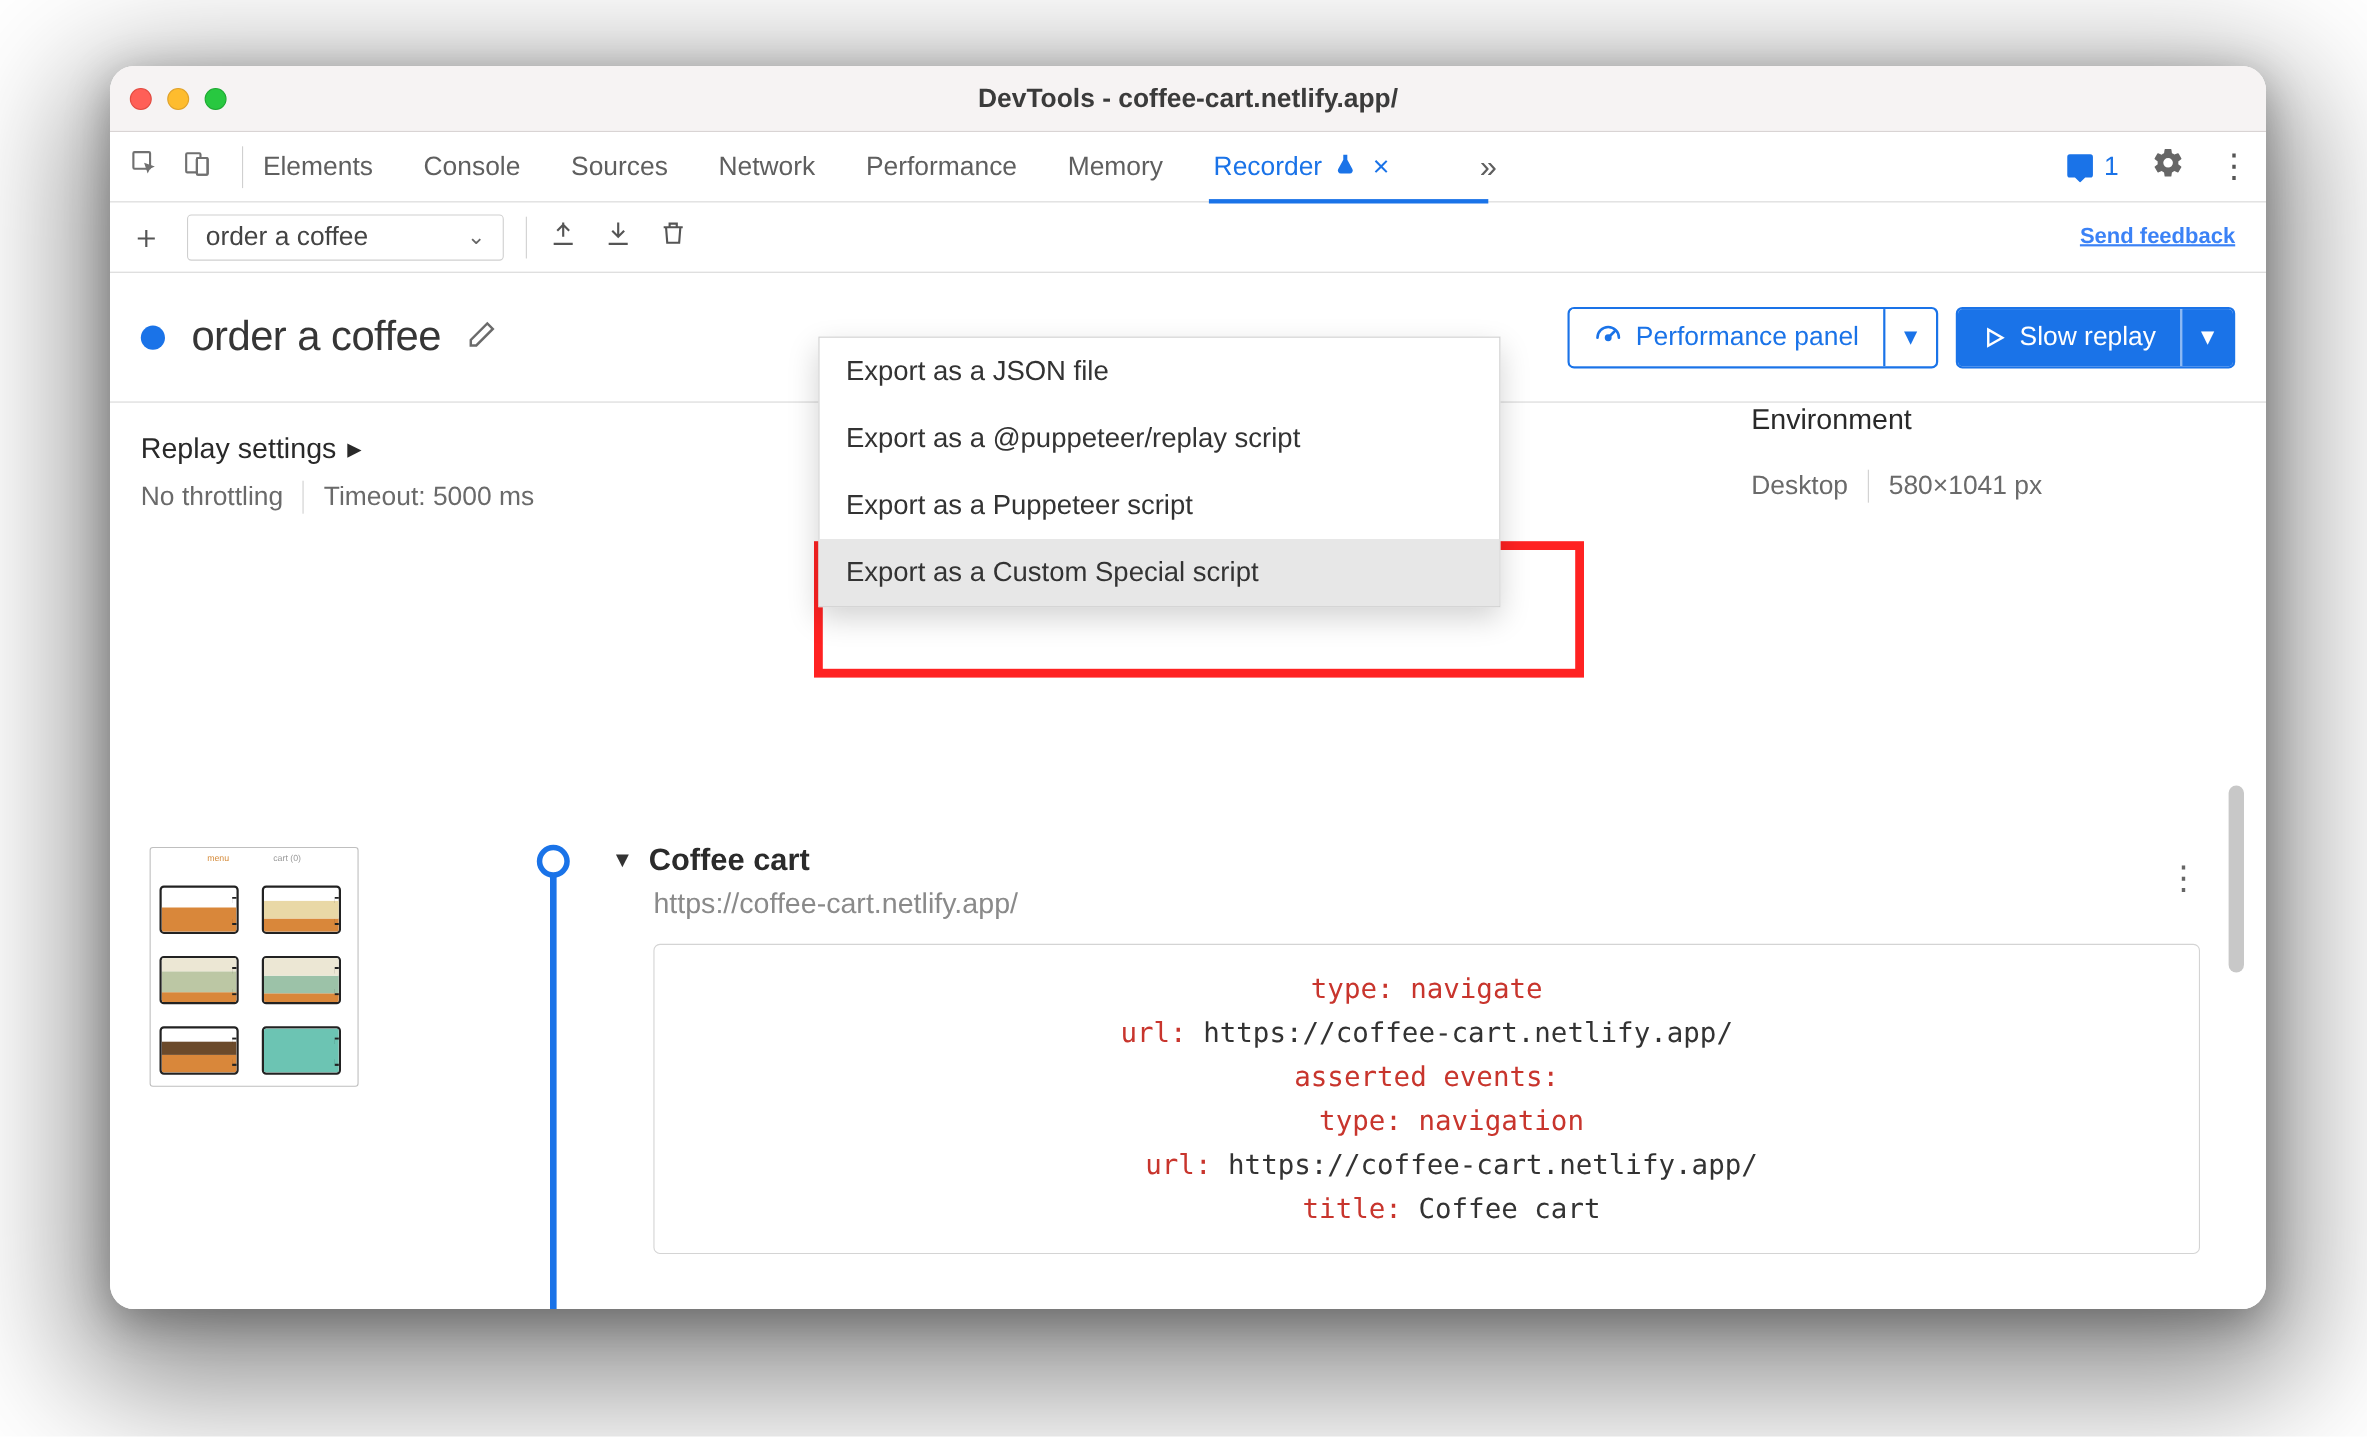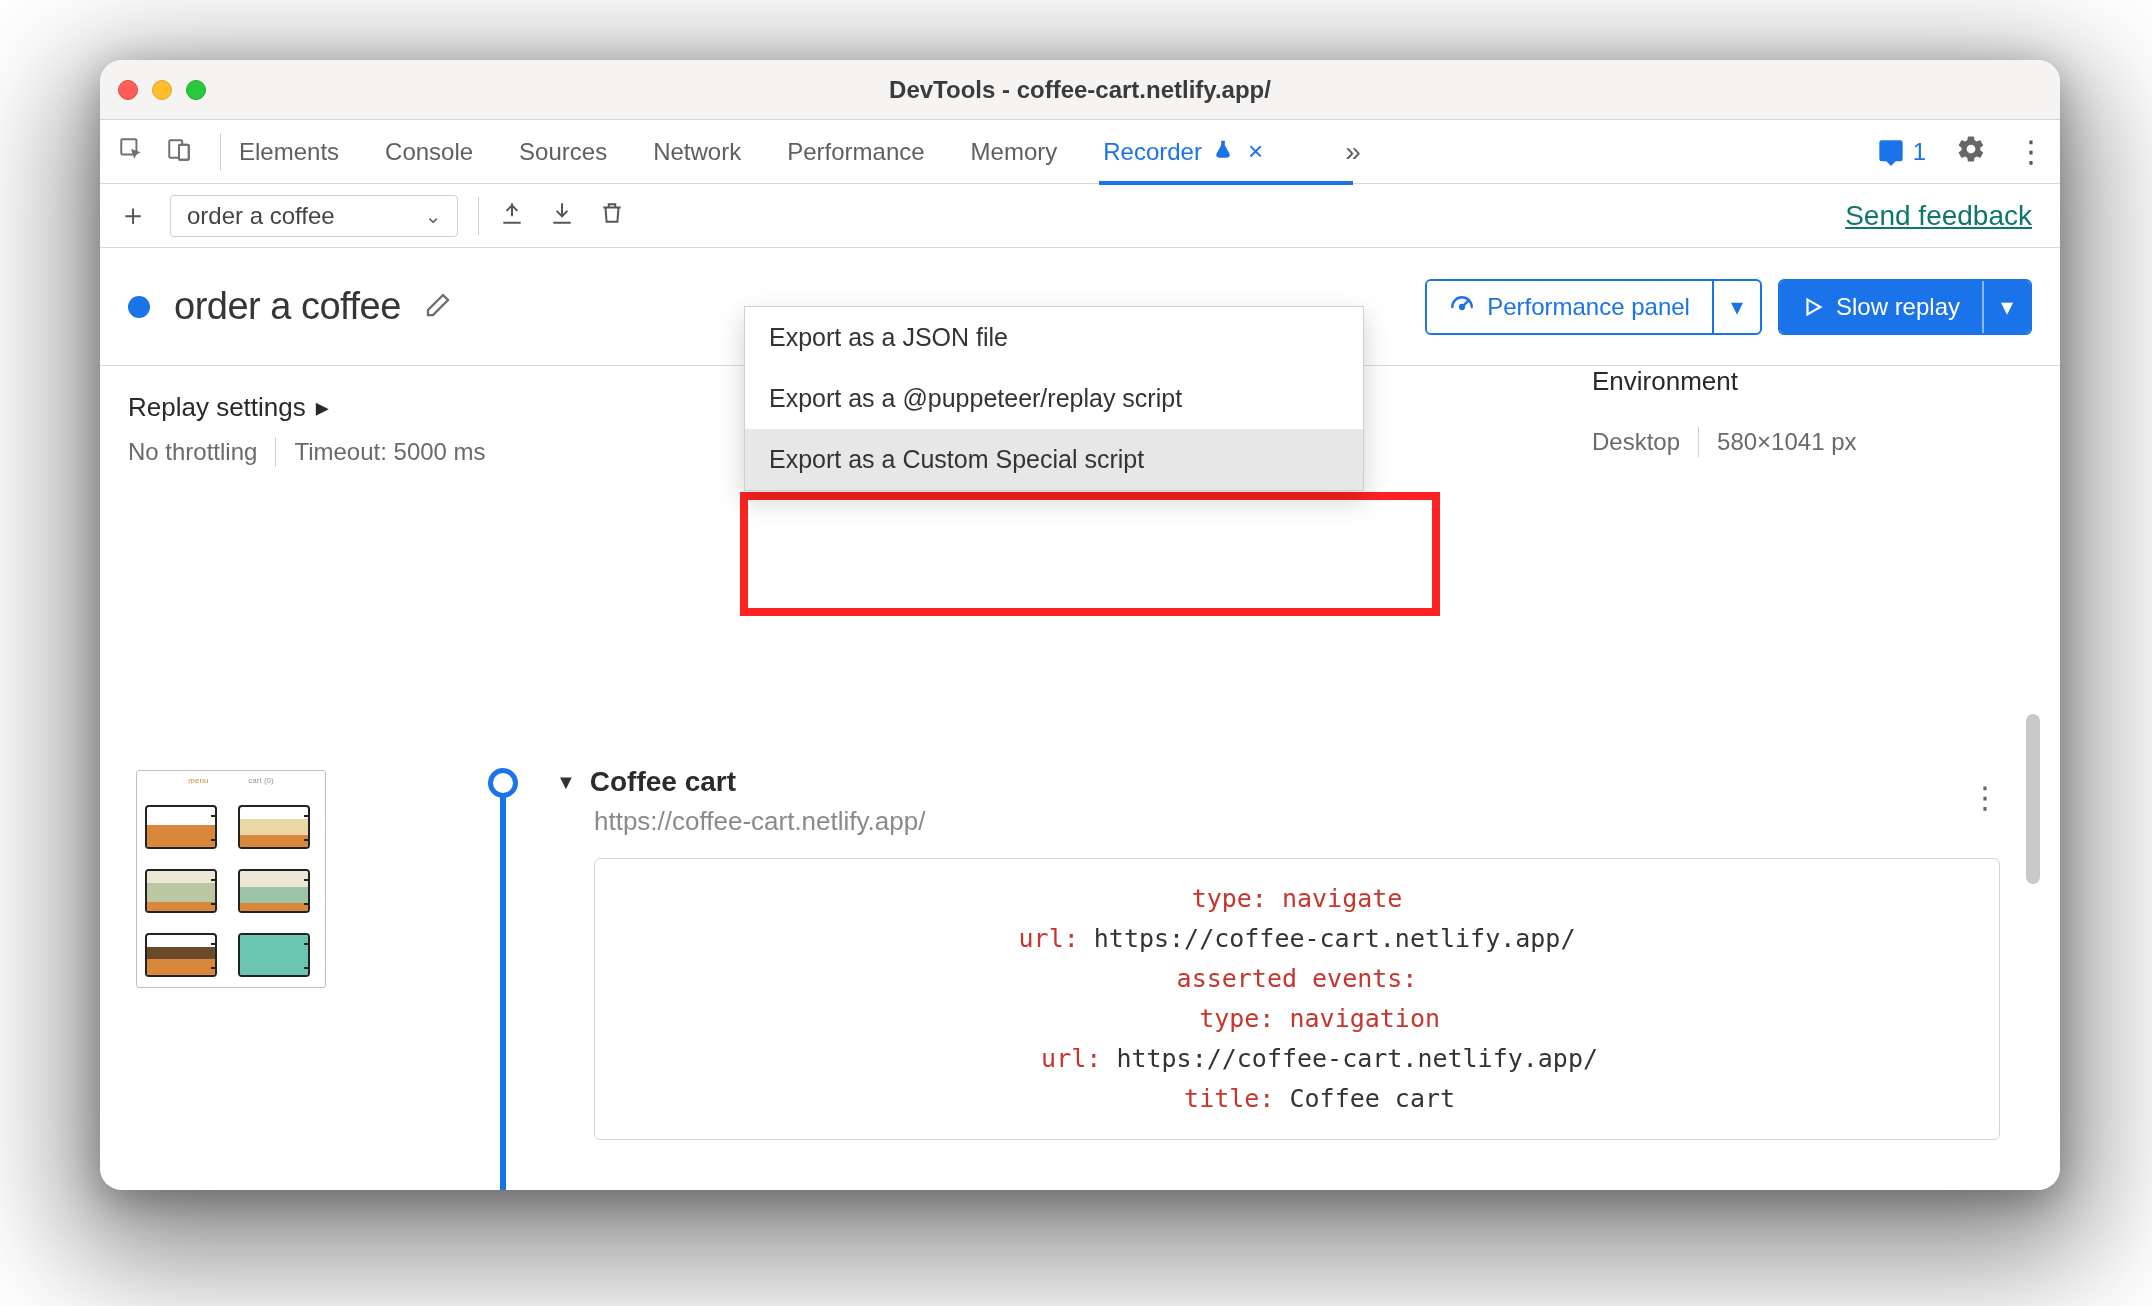--- a/index.html
+++ b/index.html
@@ -34,21 +34,21 @@
   .issues svg { display: block; }
   .gear, .kebab { color: #555; }
 
   
   .recbar { height: 64px; border-bottom: 1px solid #d8d8d8; display: flex; align-items: center; padding: 0 28px 0 18px; font-size: 24px; color: #444; }
   .plus { font-size: 30px; font-weight: 300; color: #555; margin-right: 22px; }
   .recselect { display: flex; align-items: center; gap: 90px; border: 1px solid #cfcfcf; border-radius: 4px; padding: 6px 16px; height: 42px; }
   .chev { font-size: 20px; color: #666; }
   .recbar .vsep { width: 1px; height: 38px; background: #d0d0d0; margin: 0 20px; }
   .tico { color: #555; margin-right: 24px; }
-  .feedback { margin-left: auto; text-decoration: underline; color: #0f766e; font-size: 28px; }
+  .feedback { margin-left: auto; text-decoration: underline; color: #3b82f6; font-size: 20px; font-weight: bold; }
 
   
   .titlepanel { height: 118px; border-bottom: 1px solid #d8d8d8; display: flex; align-items: center; padding: 0 28px; position: relative; }
   .bluedot { width: 22px; height: 22px; border-radius: 50%; background: #1a73e8; margin-right: 24px; }
   .rectitle { font-size: 38px; color: #363636; font-weight: 500; letter-spacing: -.5px; }
   .editico { margin-left: 22px; color: #6b6b6b; }
   .titlepanel .rightbtns { position: absolute; right: 28px; display: flex; align-items: center; gap: 16px; }
   .pillbtn { display: flex; align-items: center; border: 2px solid #1a73e8; border-radius: 6px; height: 56px; overflow: hidden; font-size: 24px; font-weight: 500; }
   .pillbtn .main { display: flex; align-items: center; gap: 12px; padding: 0 22px; color: #1a73e8; background: #fff; height: 100%; }
   .pillbtn .dd { width: 48px; height: 100%; display: flex; align-items: center; justify-content: center; border-left: 2px solid #1a73e8; color: #1a73e8; }
@@ -238,20 +238,21 @@
           <span>Desktop</span>
           <div class="vsep"></div>
           <span>580×1041 px</span>
         </div>
       </div>
     </div>
 
     <div class="exportmenu">
       <div class="mi">Export as a JSON file</div>
       <div class="mi">Export as a @puppeteer/replay script</div>
+      <div class="mi">Export as a Puppeteer script</div>
       <div class="mi hl">Export as a Custom Special script</div>
     </div>
     <div class="redframe"></div>
 
     <div class="timeline">
       <div class="scrollbar"></div>
 
       <div class="thumb">
         <div class="card">
           <div class="thumb-hdr">

